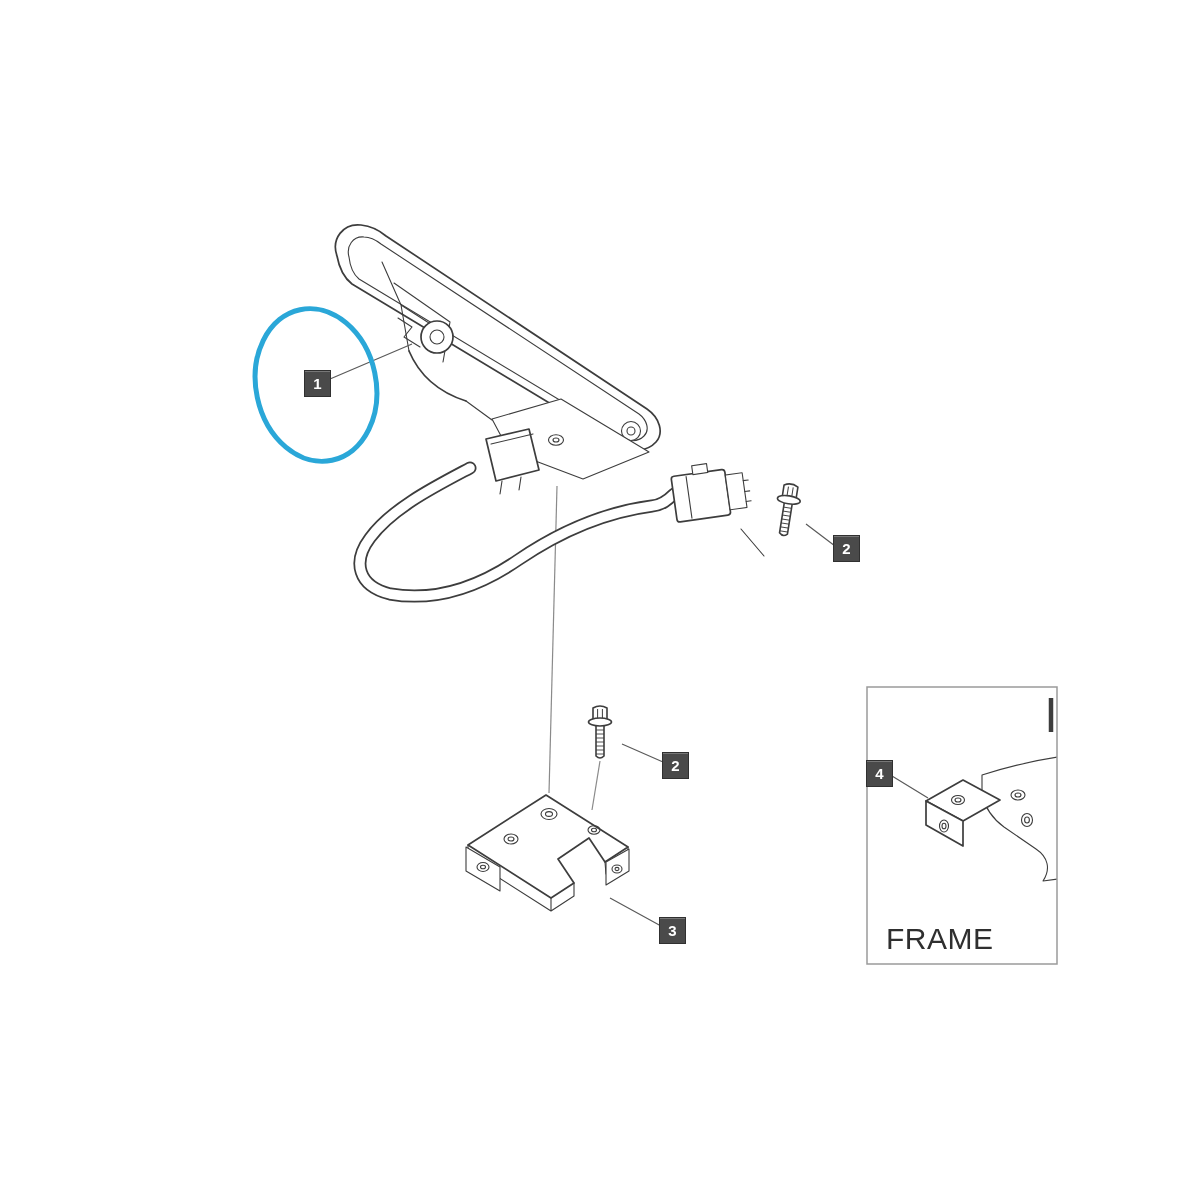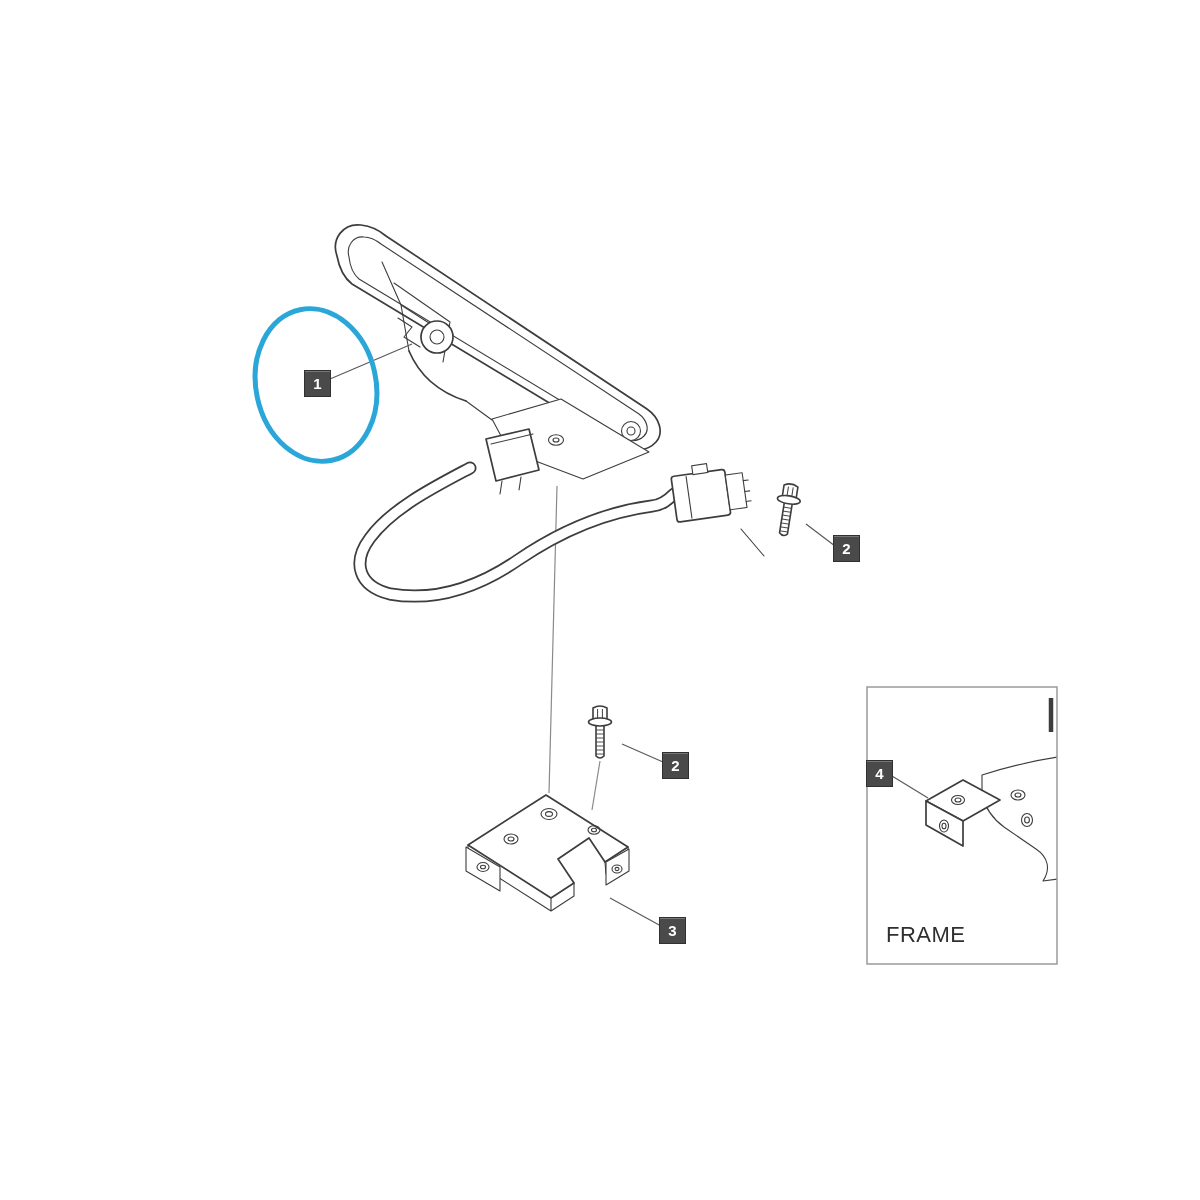--- a/index.html
+++ b/index.html
@@ -35,21 +35,21 @@
     text-align:center;box-shadow:inset 0 1px 0 rgba(255,255,255,.25);
     cursor:pointer;user-select:none;
   }
   .b1{left:304px;top:370px;}
   .b2a{left:833px;top:535px;}
   .b2b{left:662px;top:752px;}
   .b3{left:659px;top:917px;}
   .b4{left:866px;top:760px;}
   .frame-label{
     position:absolute;left:886px;top:922px;
-    font-size:22px;color:#2f2f2f;letter-spacing:.5px;
+    font-size:30px;color:#2f2f2f;letter-spacing:.5px;
   }
 </style>
 </head>
 <body>
 
 <div class="canvas">
 
   <svg width="1200" height="1200" viewBox="0 0 1200 1200" xmlns="http://www.w3.org/2000/svg" xmlns:xlink="http://www.w3.org/1999/xlink">
 
     <defs>

